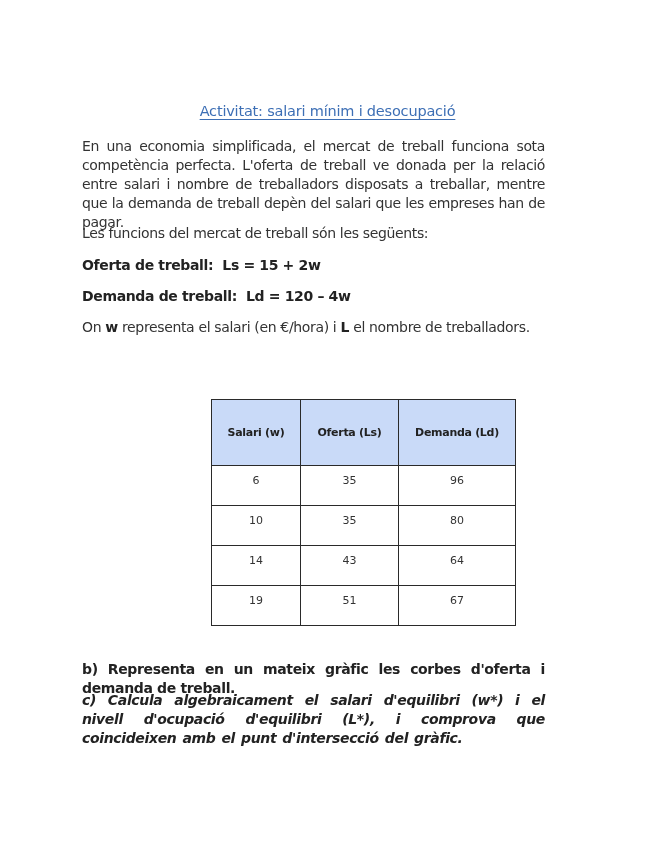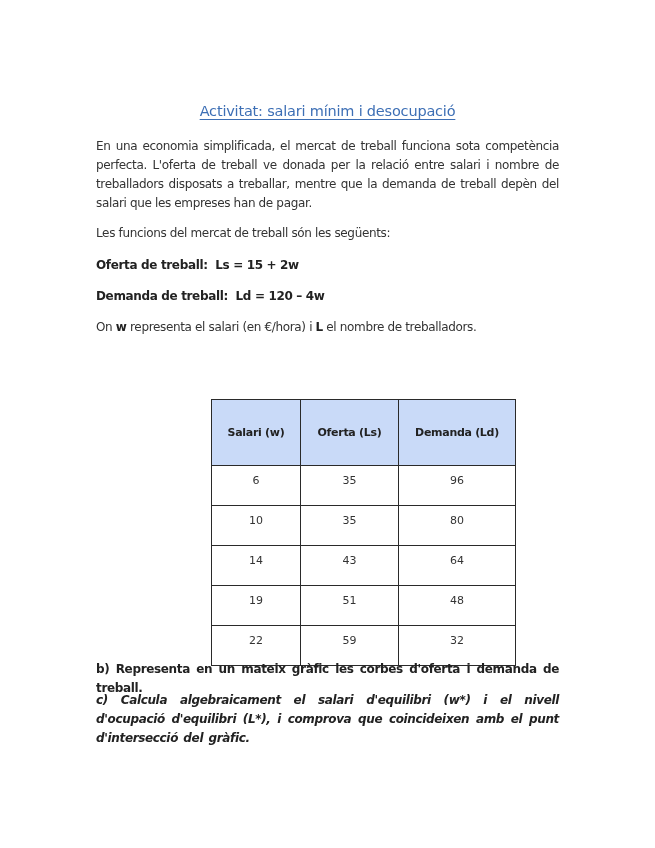--- a/index.html
+++ b/index.html
@@ -2,21 +2,21 @@
 <html><head>
 <meta charset="utf-8">
 <style>
   html, body { margin: 0; padding: 0; background: #ffffff; }
   body { width: 655px; height: 848px; position: relative; overflow: hidden;
          font-family: "DejaVu Sans", sans-serif; color: #2b2b2b; }
   .page { position: absolute; left: 0; top: 0; width: 655px; height: 848px; }
   .title { position: absolute; left: 0; top: 103px; width: 655px; text-align: center;
            font-size: 14.5px; color: #3d6fb5; text-decoration: underline;
            text-underline-offset: 3px; letter-spacing: -0.2px; }
-  .para { position: absolute; left: 96px; width: 463px; font-size: 12px; line-height: 19px;
+  .para { position: absolute; left: 82px; width: 463px; font-size: 14px; line-height: 19px;
           text-align: justify; letter-spacing: -0.35px; color: #333; }
   .para.bold { font-weight: bold; color: #222; }
   .p1 { top: 137px; }
   .p2 { top: 224px; }
   .p3 { top: 256px; }
   .p4 { top: 287px; }
   .p5 { top: 318px; }
   .p6 { top: 349px; word-spacing: 1.5px; }
   .p7 { top: 660px; }
   .p8 { top: 691px; word-spacing: 1.5px; font-style: italic; }
@@ -70,26 +70,21 @@
         <td>80</td>
       </tr>
       <tr>
         <td>14</td>
         <td>43</td>
         <td>64</td>
       </tr>
       <tr>
         <td>19</td>
         <td>51</td>
-        <td>48</td>
-      </tr>
-      <tr>
-        <td>22</td>
-        <td>59</td>
-        <td>32</td>
+        <td>67</td>
       </tr>
     </tbody>
   </table>
 
   <div class="para bold p7">b) Representa en un mateix gràfic les corbes d'oferta i demanda de treball.</div>
 
   <div class="para bold p8">c) Calcula algebraicament el salari d'equilibri (w*) i el nivell d'ocupació d'equilibri (L*), i comprova que coincideixen amb el punt d'intersecció del gràfic.</div>
 
 </div>
 

